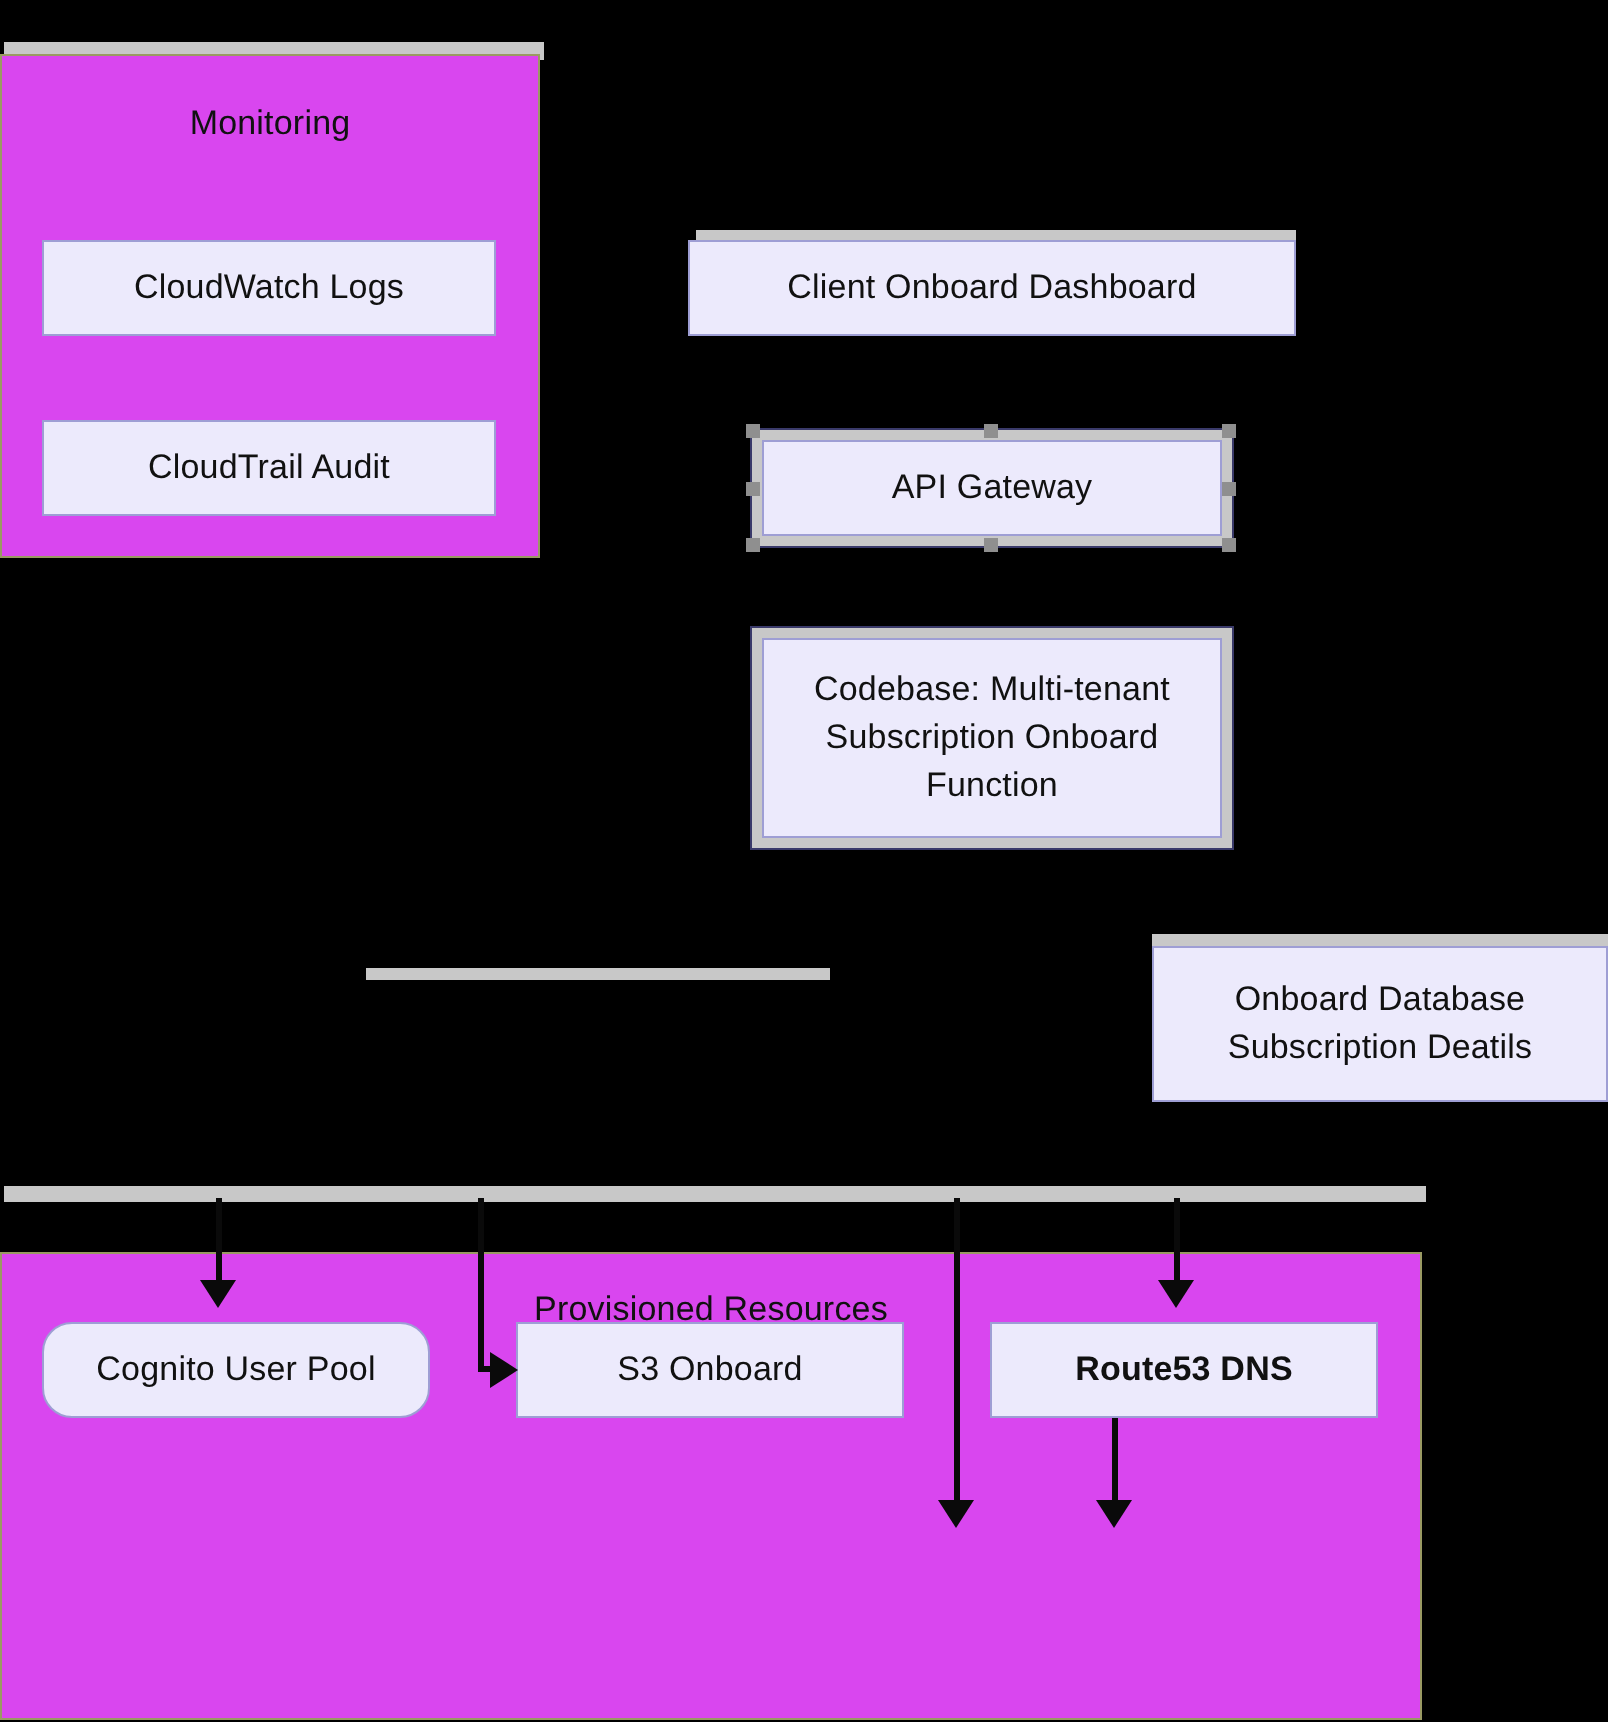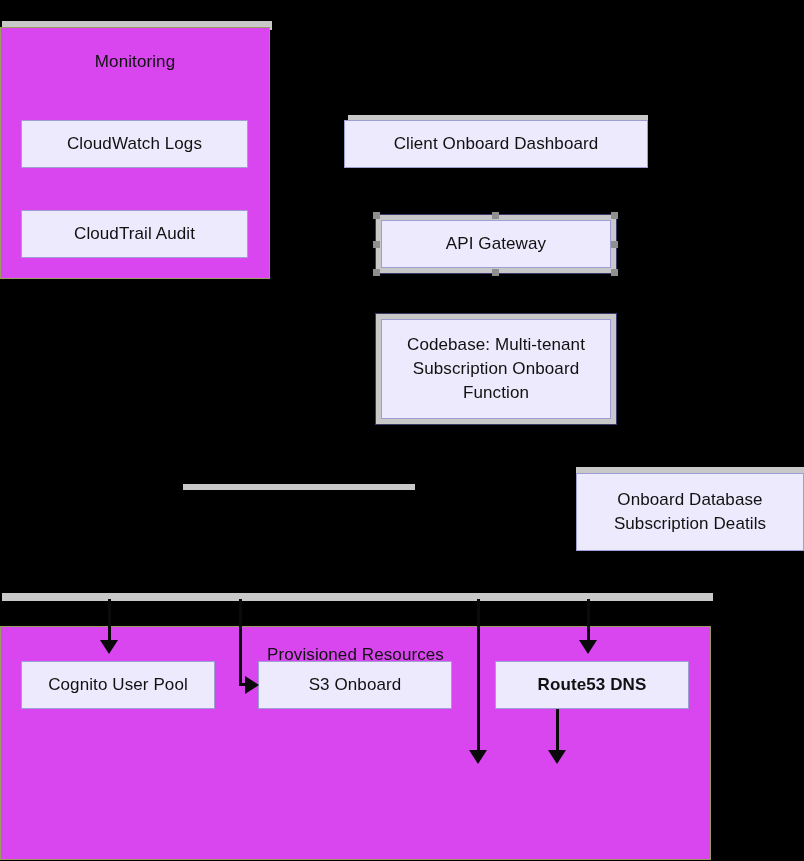--- a/index.html
+++ b/index.html
@@ -172,21 +172,21 @@
 
   <div class="edge-v" style="left:477px; top:599px; height:152px;"></div>
   <div class="arrow-down" style="left:469px; top:750px;"></div>
 
   <div class="edge-v" style="left:587px; top:599px; height:42px;"></div>
   <div class="arrow-down" style="left:579px; top:640px;"></div>
 
   <div class="edge-v" style="left:556px; top:709px; height:42px;"></div>
   <div class="arrow-down" style="left:548px; top:750px;"></div>
 
-  <div class="node" style="left:21px; top:661px; width:194px; height:48px;">
+  <div class="node" style="left:21px; top:661px; width:194px; height:48px;border-radius:15px;">
     <span class="lbl">Cognito User Pool</span>
   </div>
   <div class="node" style="left:258px; top:661px; width:194px; height:48px;">
     <span class="lbl">S3 Onboard</span>
   </div>
   <div class="node" style="left:495px; top:661px; width:194px; height:48px;font-weight:bold;">
     <span class="lbl">Route53 DNS</span>
   </div>
 
 </div>

